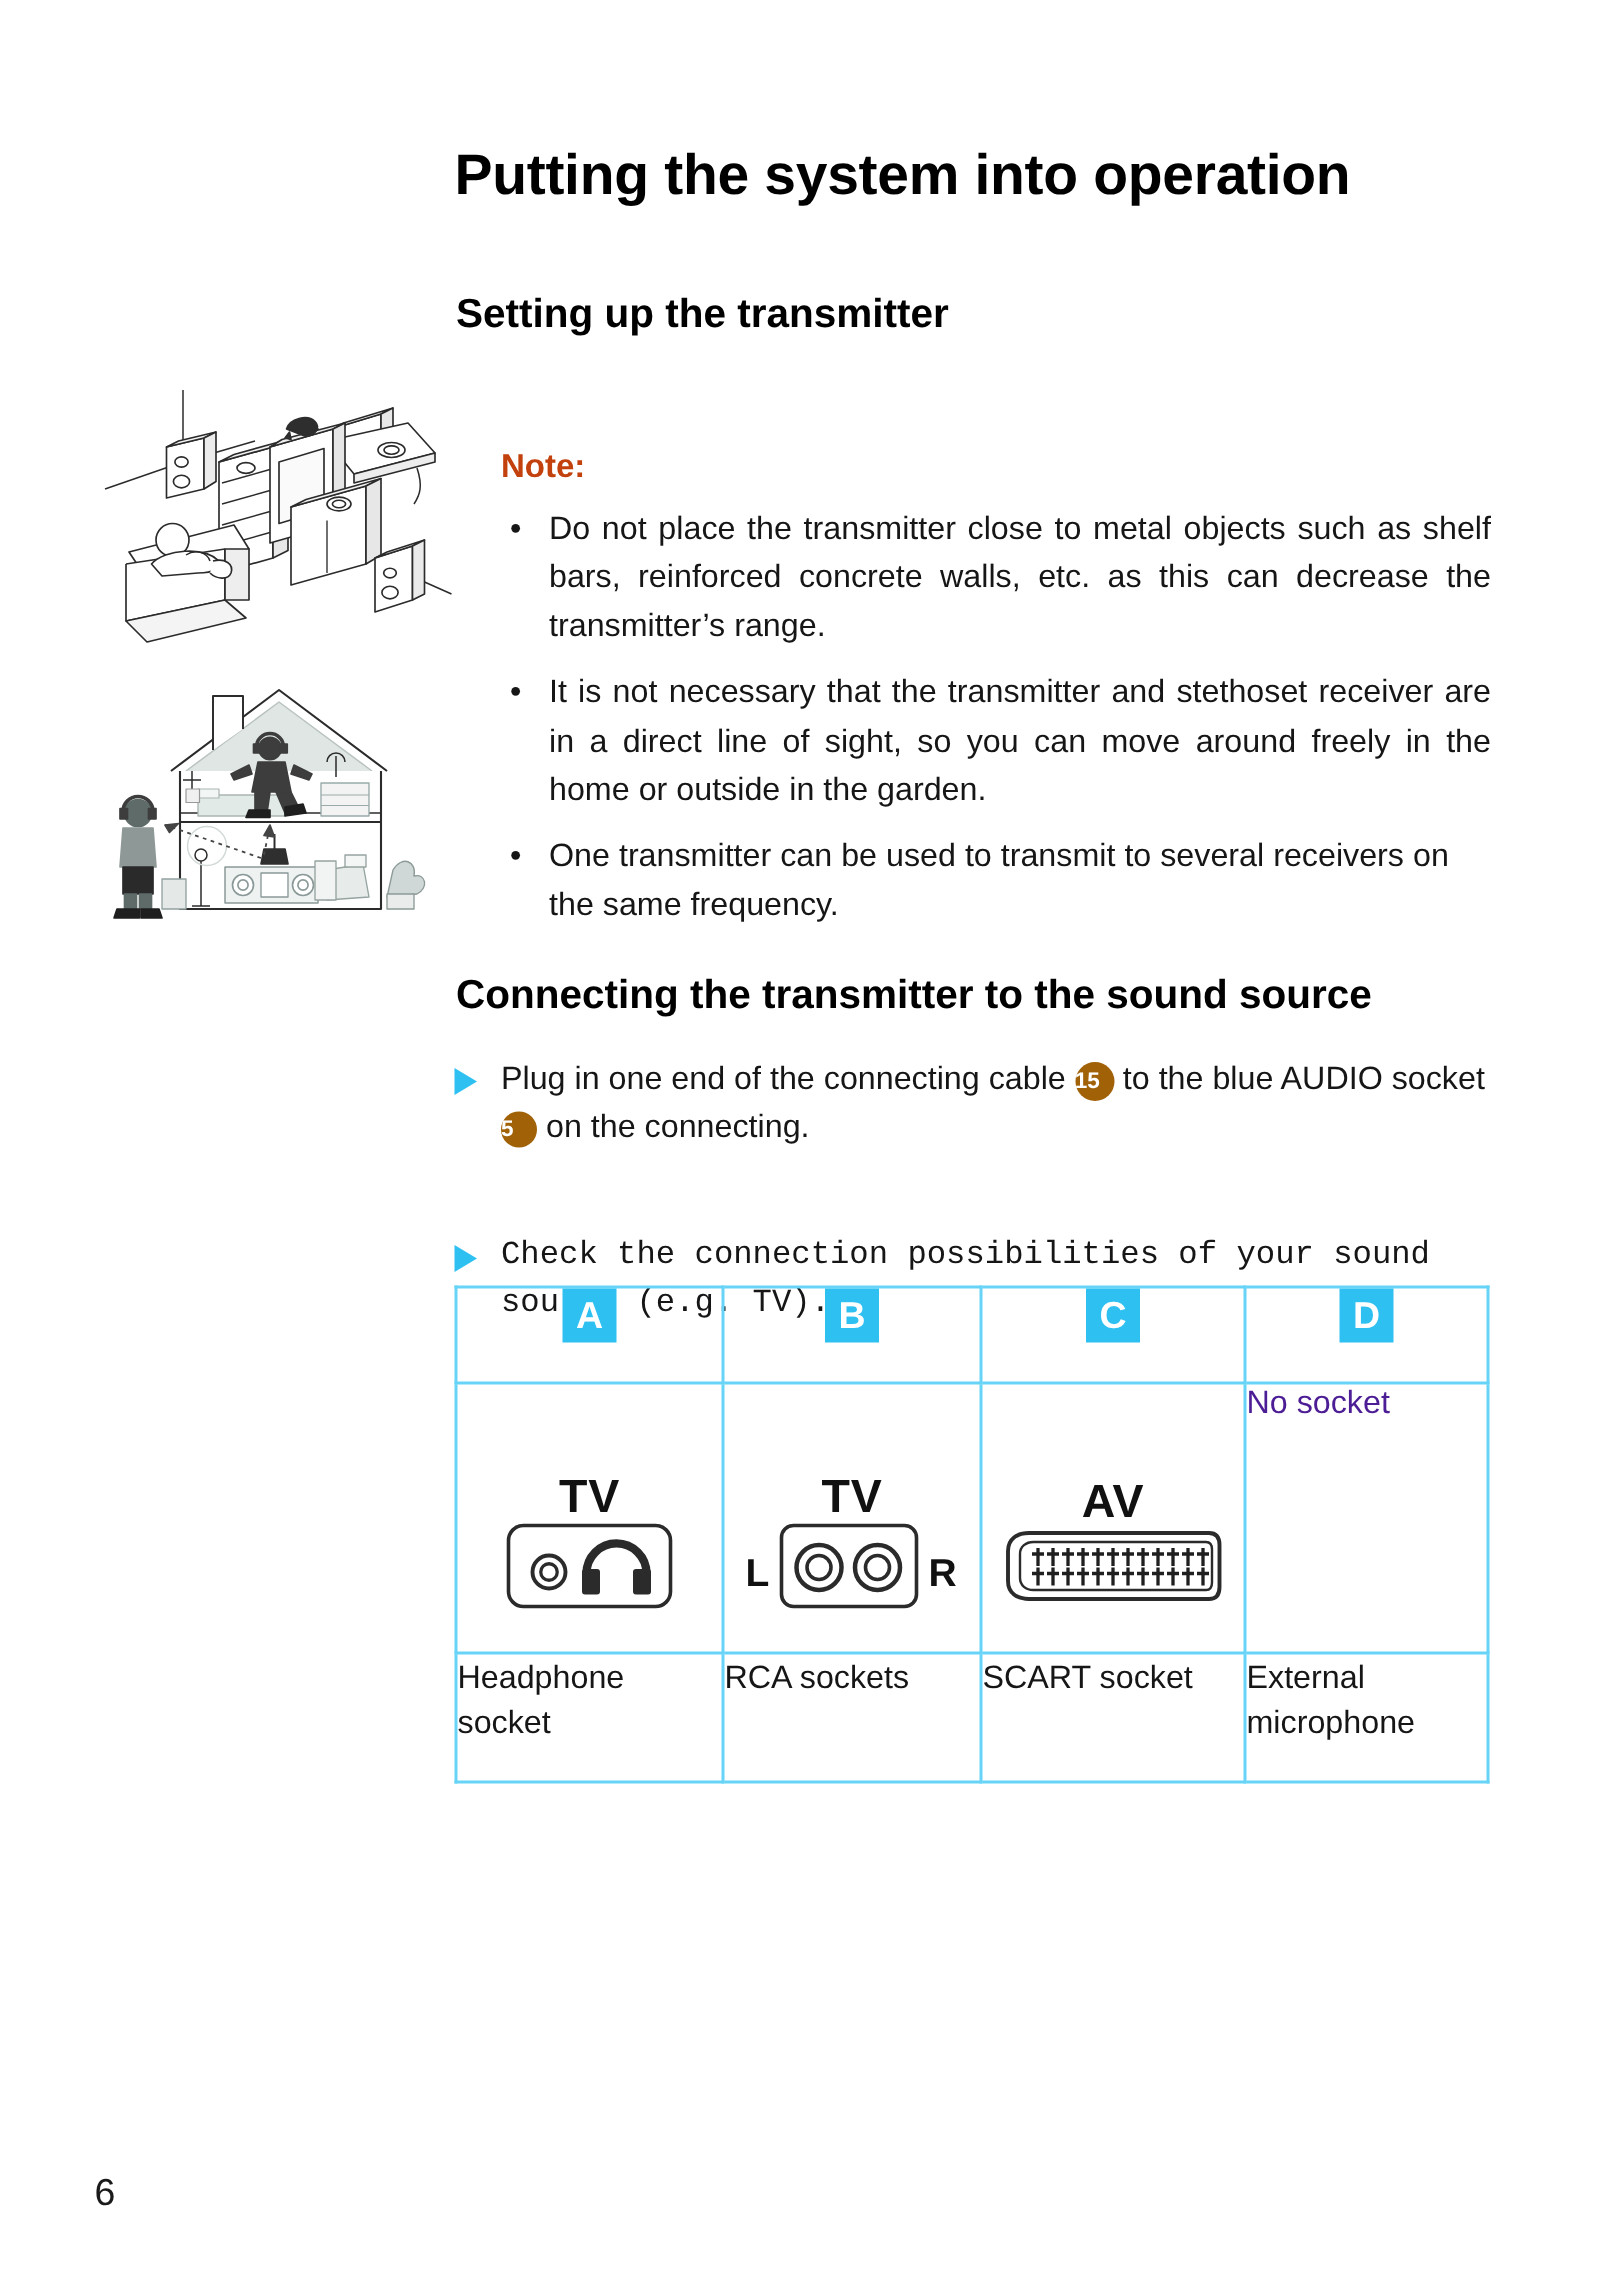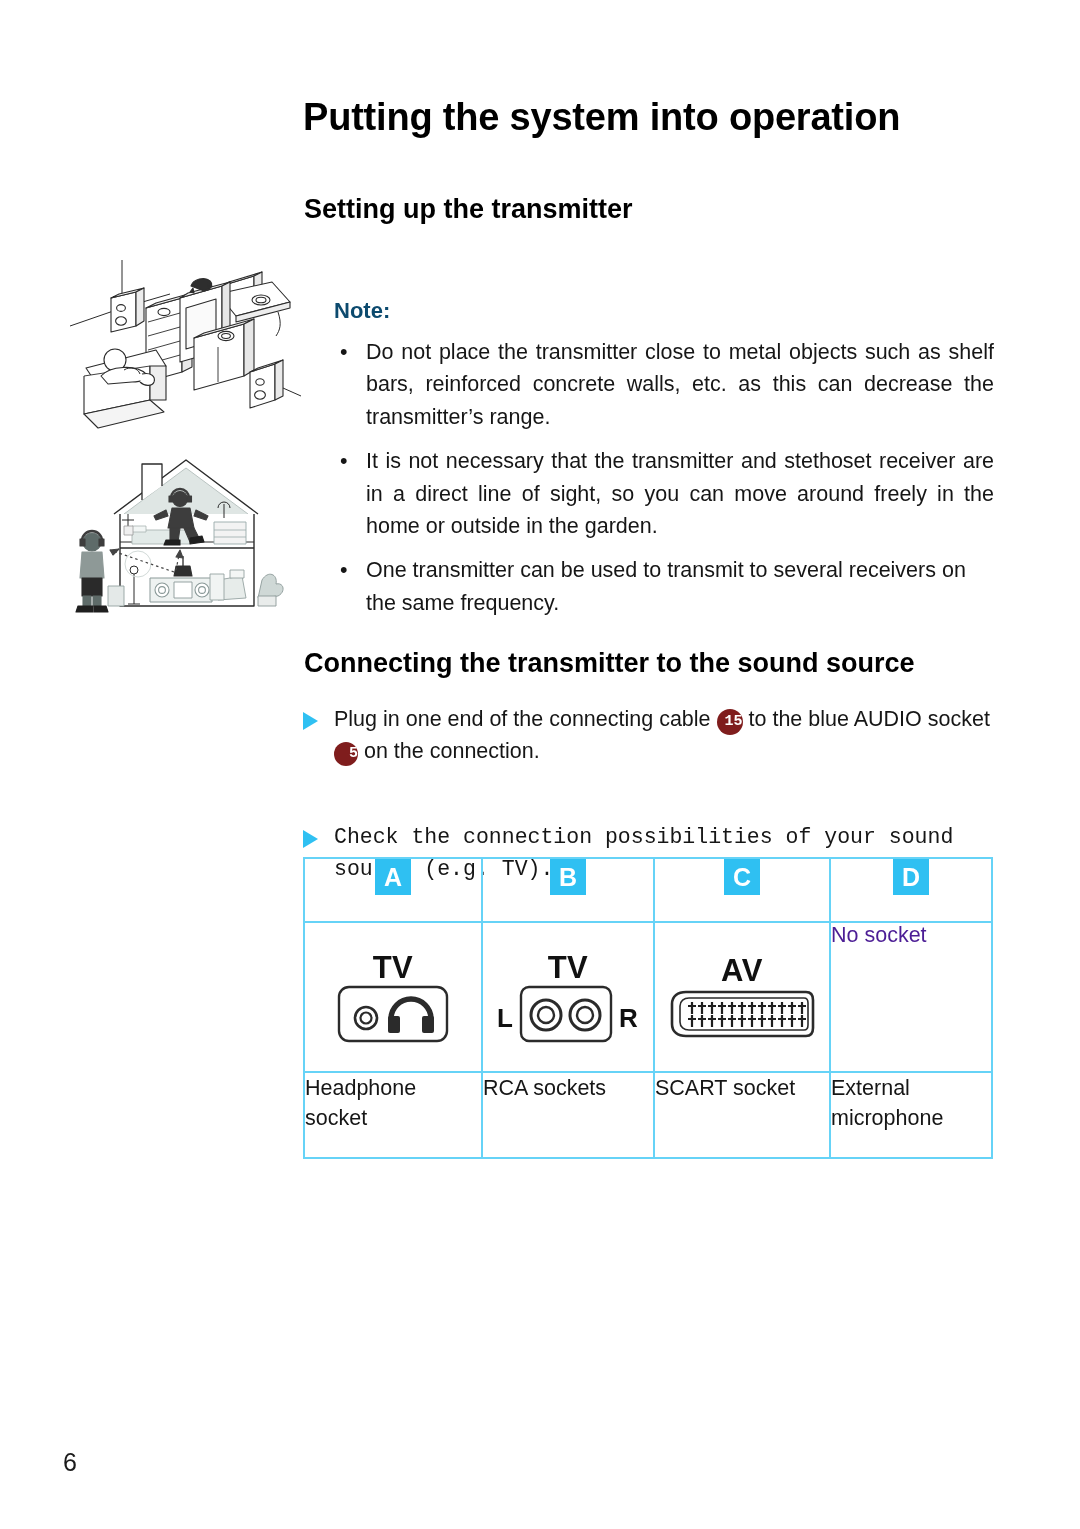--- a/index.html
+++ b/index.html
@@ -72,21 +72,21 @@
   #arrow1 { top: 247px; }
   #arrow2 { top: 703px; }
   #arrow3 { top: 821px; font-family: Liberation Mono, monospace; }
 
   .note-label {
     position: absolute;
     left: 334px;
     top: 298px;
     font-size: 22px;
     font-weight: bold;
-    color: #0c4a6e;
+    color: #c2410c;
   }
 
   .bullets {
     position: absolute;
     left: 334px;
     top: 336px;
     width: 660px;
   }
   .bullet {
     position: relative;
@@ -103,27 +103,26 @@
     left: 6px;
     top: 0;
     font-size: 21.5px;
     line-height: 32.4px;
   }
   .bullet.nojust { text-align: left; }
 
   
   .badge {
     display: inline-block;
-    background: #7f1d1d;
+    background: #a16207;
     color: #ffffff;
     border-radius: 50%;
     font-weight: bold;
-    text-align: right;
+    text-align: left;
     vertical-align: 1px;
-    font-family: Liberation Mono, monospace;
   }
   .badge.b2 {
     width: 26px; height: 26px; line-height: 26px; font-size: 15px;
   }
   .badge.b1 {
     width: 24px; height: 24px; line-height: 24px; font-size: 15px;
   }
 
   
   .illus {
@@ -172,20 +171,21 @@
     height: 148px;
     text-align: center;
     vertical-align: middle;
   }
   .icon-wrap {
     display: flex;
     flex-direction: column;
     align-items: center;
     justify-content: center;
     height: 148px;
+    margin-top: 30px;
   }
   .icon-label {
     font-size: 31px;
     font-weight: bold;
     letter-spacing: 0.5px;
     color: #111;
     margin-bottom: 2px;
     line-height: 1;
   }
   .nosocket-cell {
@@ -384,21 +384,21 @@
   </div>
 
   <div class="section-title" id="sec2">Connecting the transmitter to the sound source</div>
 
   <div class="arrow-item" id="arrow2">
     <span class="tri"></span>
     <span class="txt"><span>Plug in one end of the connecting cable</span>
       <span class="badge b2">15</span>
       <span>to the blue AUDIO socket</span>
       <span class="badge b1">5</span>
-      <span>on the connection.</span></span>
+      <span>on the connecting.</span></span>
   </div>
 
   <div class="arrow-item" id="arrow3">
     <span class="tri"></span>
     <span class="txt">Check the connection possibilities of your sound source (e.g. TV).</span>
   </div>
 
   <table class="conn-table">
     <colgroup>
       <col class="col-a">

